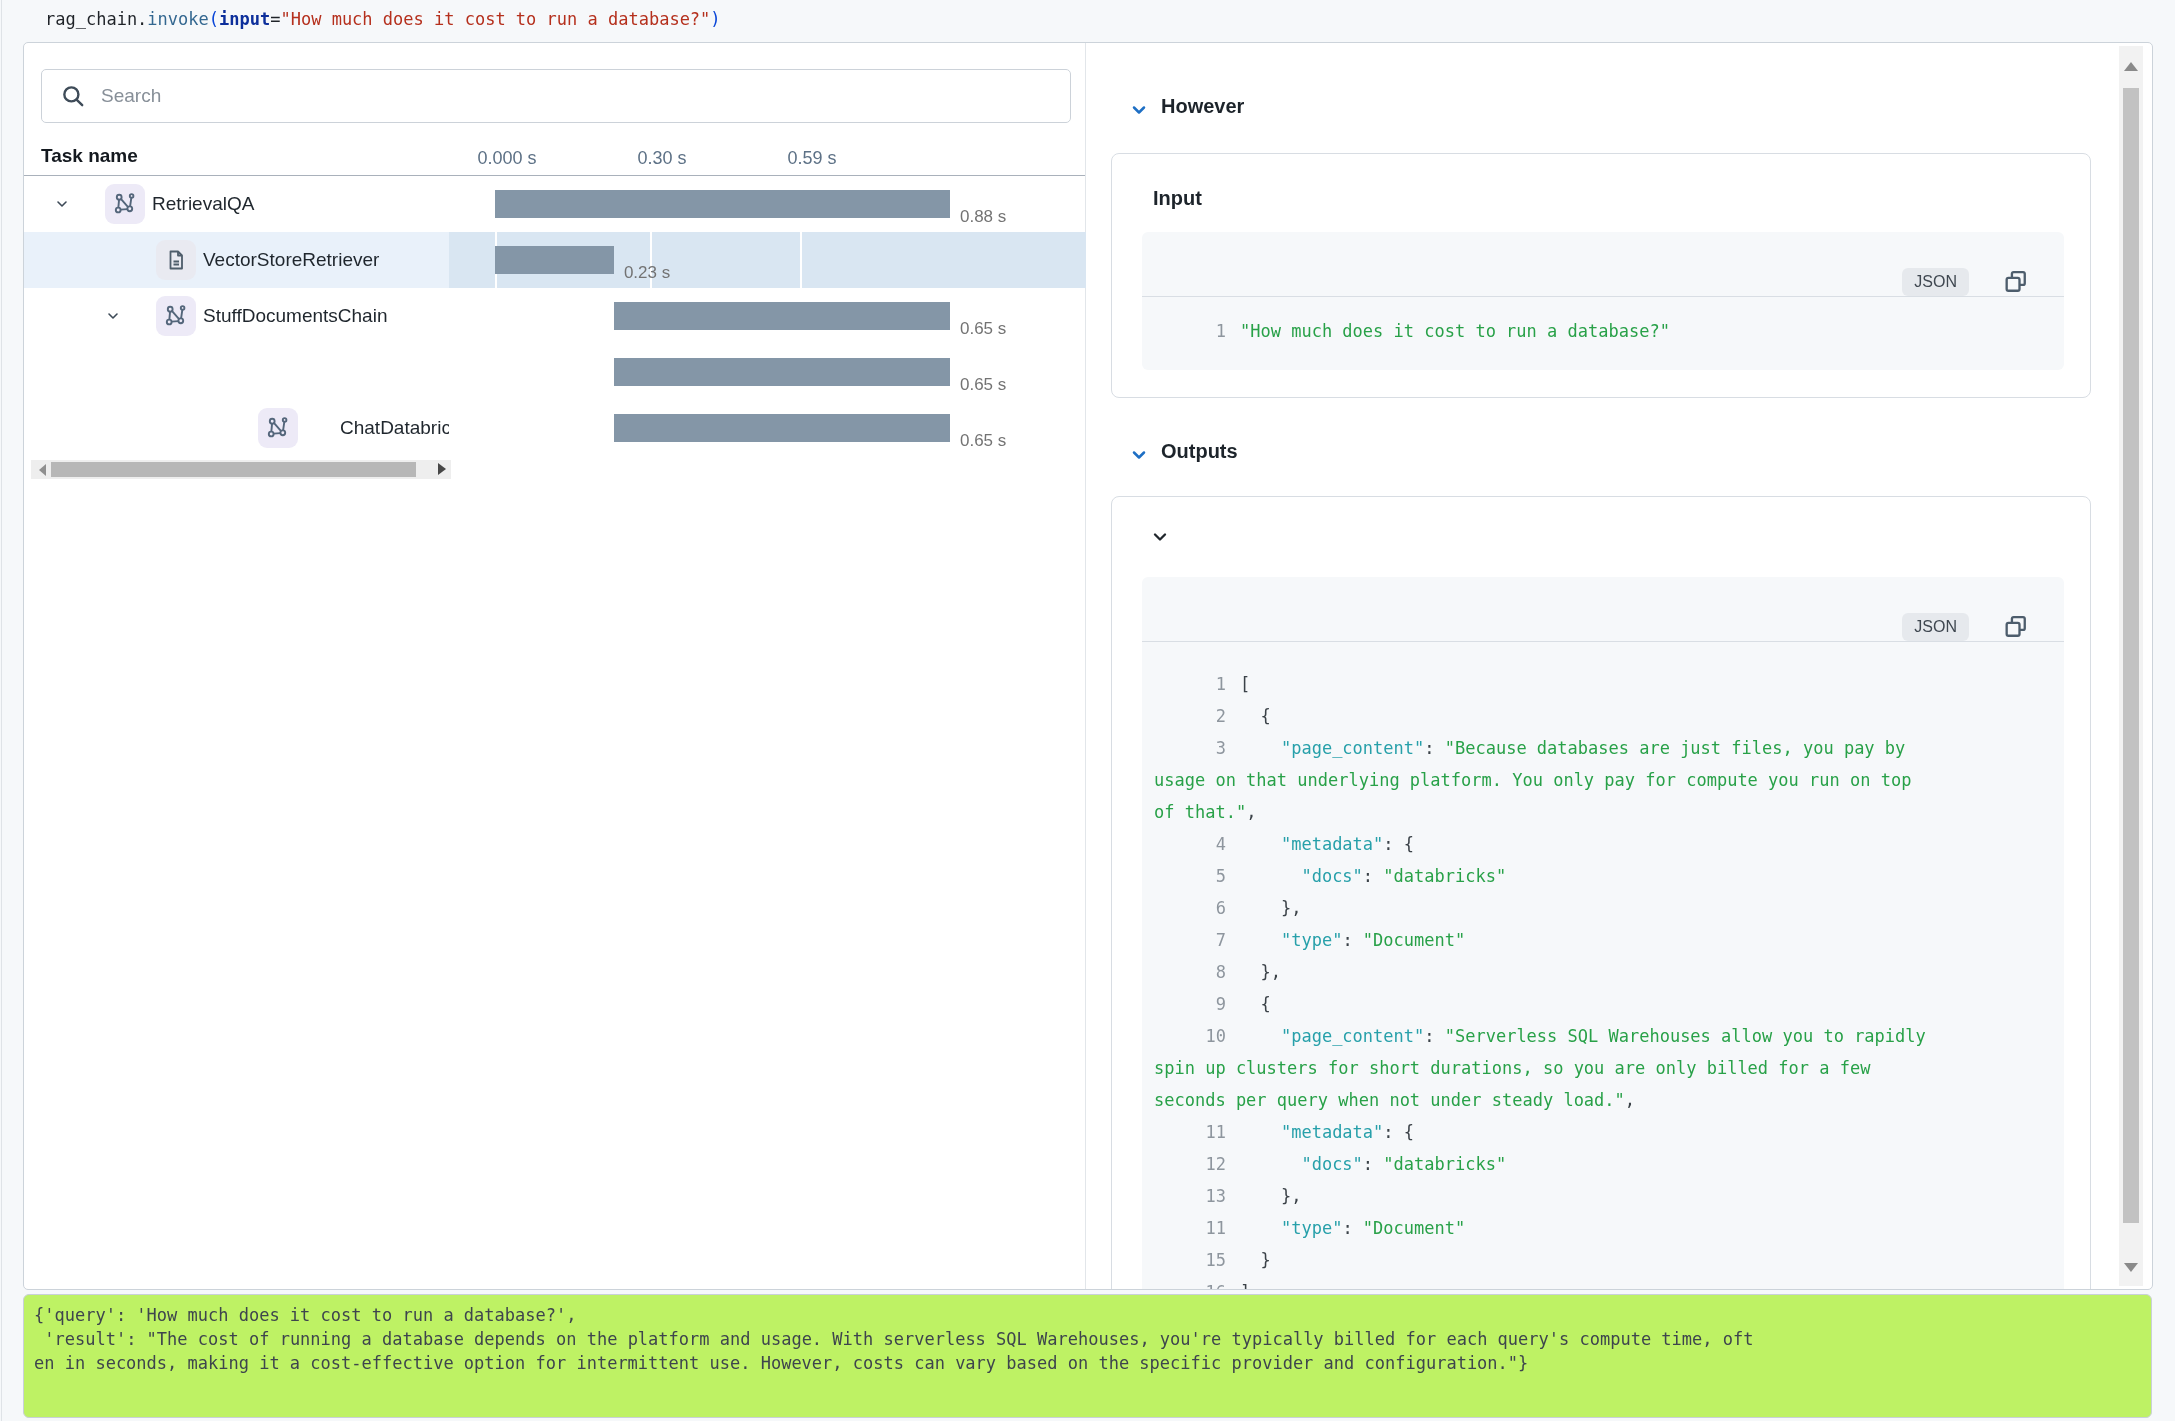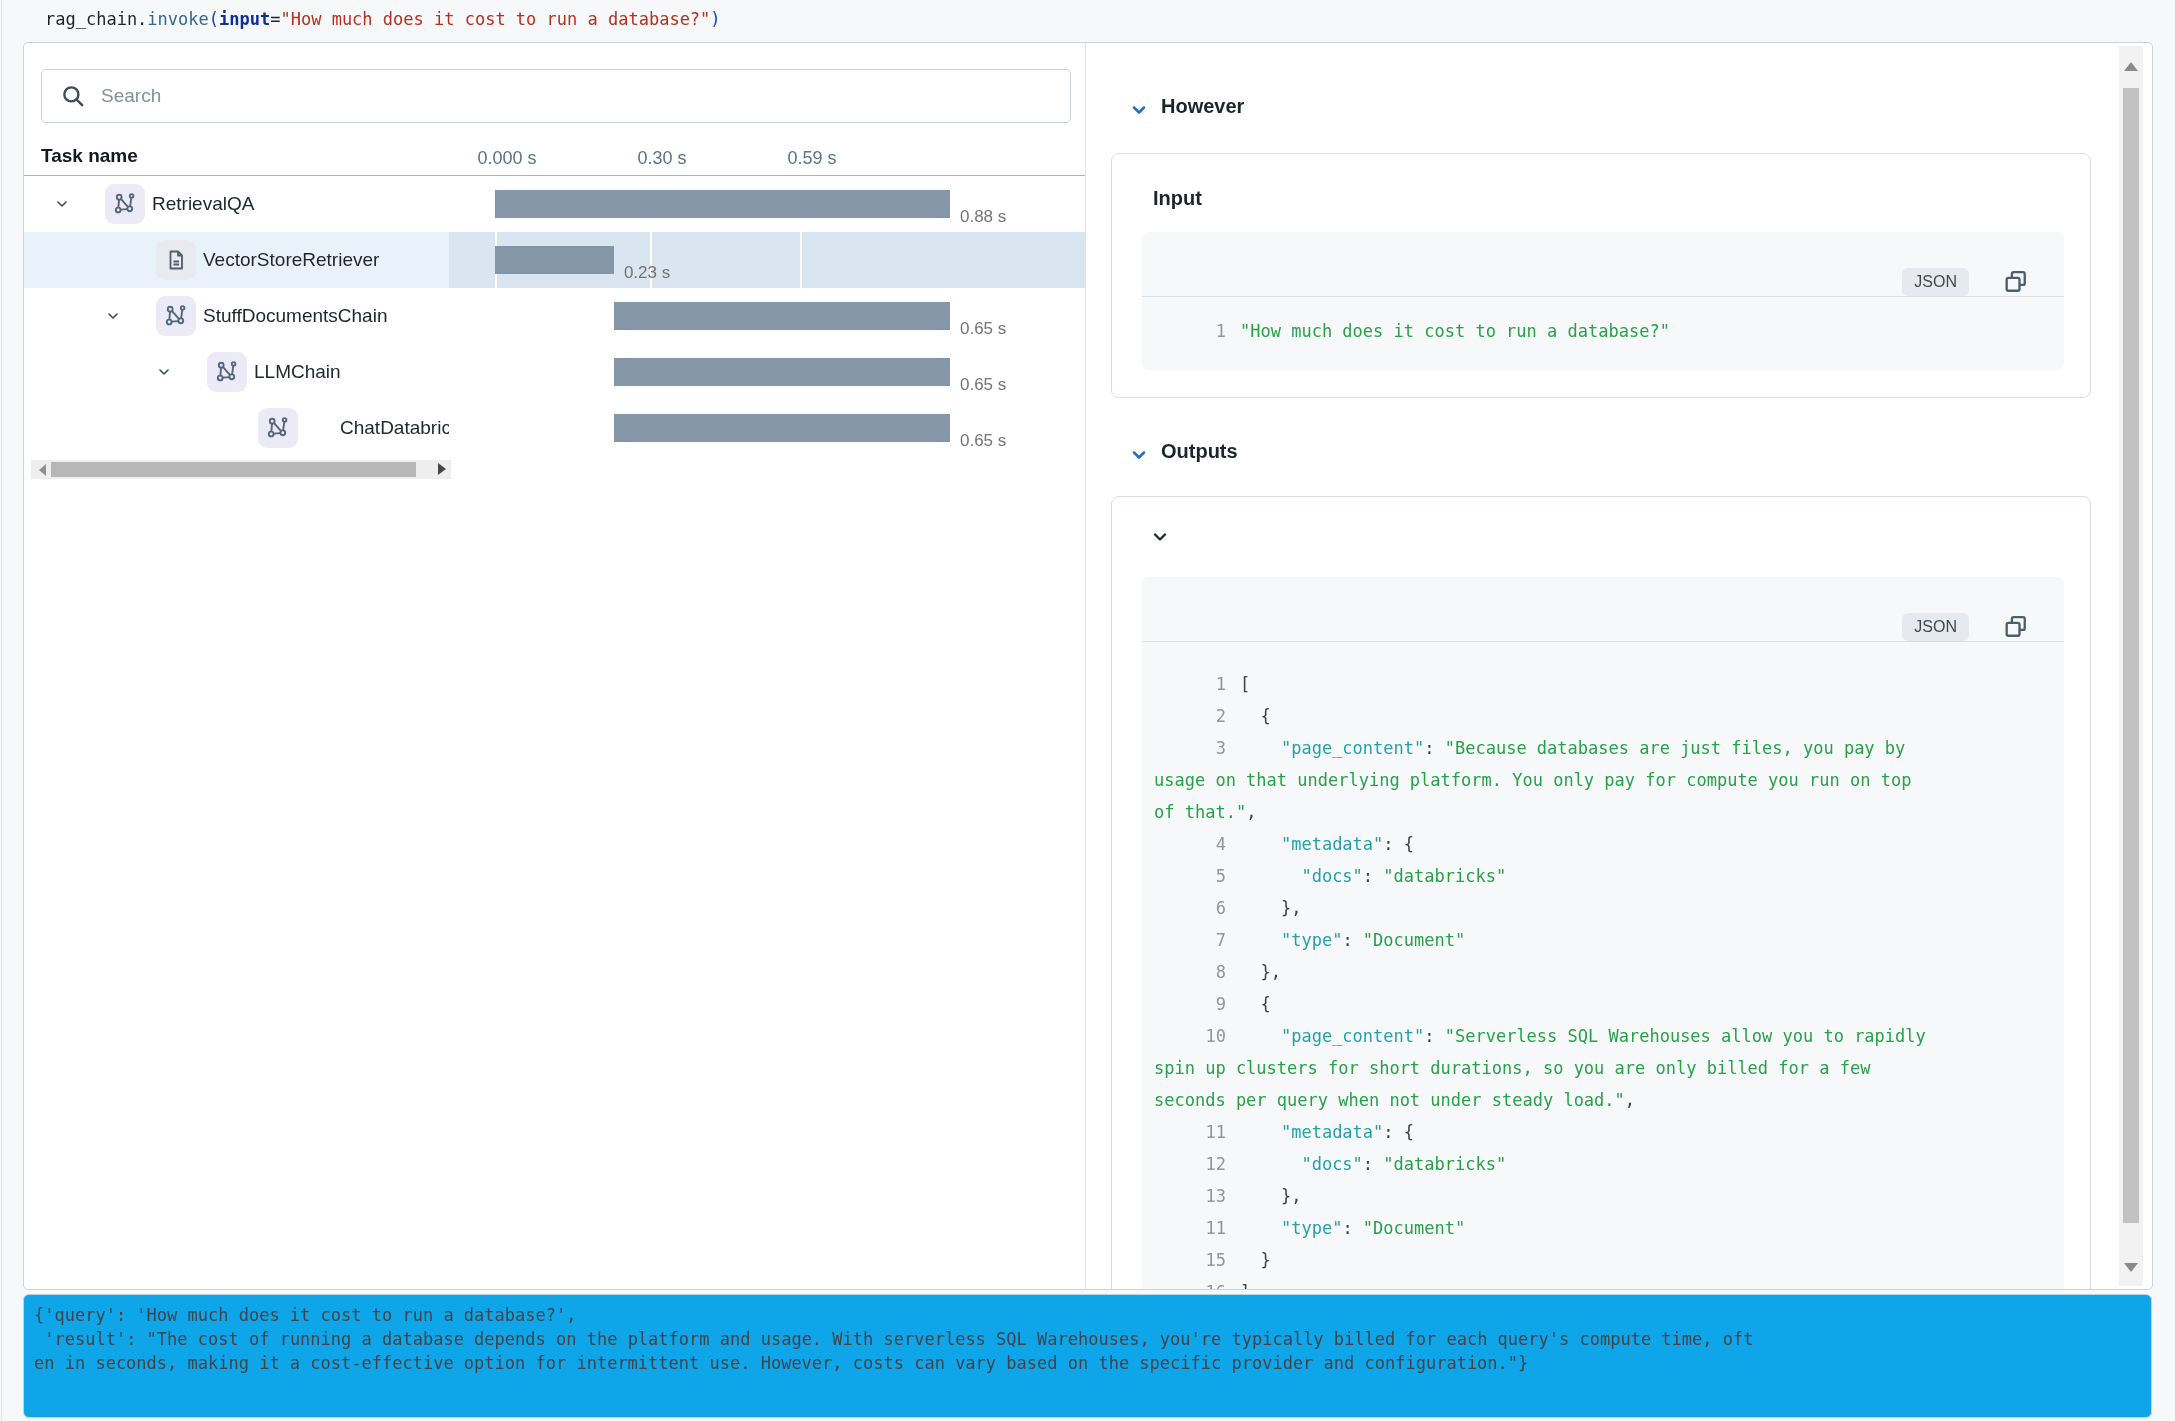--- a/index.html
+++ b/index.html
@@ -69,21 +69,21 @@
   .c-s{color:var(--json-string,#28a148)}
   .c-p{color:#3b4248}
 
   
   .vscroll{position:absolute;left:2095px;top:3px;width:24px;height:1240px;background:#f2f2f2;}
   .vthumb{position:absolute;left:4px;top:42px;width:16px;height:1135px;background:#c2c2c2;}
   .varrow-up{position:absolute;left:5px;top:16px;width:0;height:0;border-left:7px solid transparent;border-right:7px solid transparent;border-bottom:9px solid #8a8a8a;}
   .varrow-down{position:absolute;left:5px;bottom:14px;width:0;height:0;border-left:7px solid transparent;border-right:7px solid transparent;border-top:9px solid #8a8a8a;}
 
   
-  .result-box{position:absolute;left:23px;top:1294px;width:2129px;height:124px;background:#0ea5e9;
+  .result-box{position:absolute;left:23px;top:1294px;width:2129px;height:124px;background:#bef264;
     border:1px solid #c9d0d8;border-radius:6px;box-sizing:border-box;overflow:hidden;}
   .result-box pre{margin:0;padding:8px 10px;font-family:"DejaVu Sans Mono",monospace;font-size:17px;line-height:24px;color:#3e454d;white-space:pre-wrap;}
 </style>
 </head>
 <body>
 
 <div class="edge-line"></div>
 
 <div class="codeline" id="codeline"><span class="c-pl">rag_chain.</span><span class="c-fn">invoke</span><span class="c-br">(</span><span class="c-arg">input</span><span class="c-pl">=</span><span class="c-str">"How much does it cost to run a database?"</span><span class="c-br">)</span></div>
 
@@ -163,35 +163,20 @@
               </svg>
             </div>
             <span class="tlabel" style="left: 179px;">StuffDocumentsChain</span>
           </div>
           <div class="ttl">
             <div class="tbar" style="left: 164.91px; width: 336.05px;"></div>
             <span class="tdur" style="left: 510.96px;">0.65 s</span>
           </div>
         </div>
         <div class="trow" style="top: 301px;">
-          <div class="tname">
-            <span class="tchev" style="left: 132px;"><svg width="16" height="16" viewBox="0 0 24 24" fill="none" stroke="#3d4a57" stroke-width="2.4" stroke-linecap="round" stroke-linejoin="round">
-                <path d="M6 9l6 6 6-6"></path>
-              </svg></span>
-            <div class="ticon chain" style="left: 183px;">
-              <svg width="24" height="24" viewBox="0 0 24 24" fill="none" stroke="#54667b" stroke-width="1.9">
-                <circle cx="6.2" cy="5.2" r="2.4"></circle>
-                <circle cx="5.2" cy="18" r="2.4"></circle>
-                <circle cx="16.8" cy="16.8" r="2.4"></circle>
-                <circle cx="18.6" cy="3.9" r="1.8"></circle>
-                <path d="M7.9 6.9 L15.1 15.1 M6.05 7.6 L5.35 15.6 M7.55 17.6 L14.45 17.1 M17.1 14.45 L18.35 5.7"></path>
-              </svg>
-            </div>
-            <span class="tlabel" style="left: 230px;">LLMChain</span>
-          </div>
           <div class="ttl">
             <div class="tbar" style="left: 164.91px; width: 336.05px;"></div>
             <span class="tdur" style="left: 510.96px;">0.65 s</span>
           </div>
         </div>
         <div class="trow" style="top: 357px;">
           <div class="tname">
             <div class="ticon chain" style="left: 234px;">
               <svg width="24" height="24" viewBox="0 0 24 24" fill="none" stroke="#54667b" stroke-width="1.9">
                 <circle cx="6.2" cy="5.2" r="2.4"></circle>

